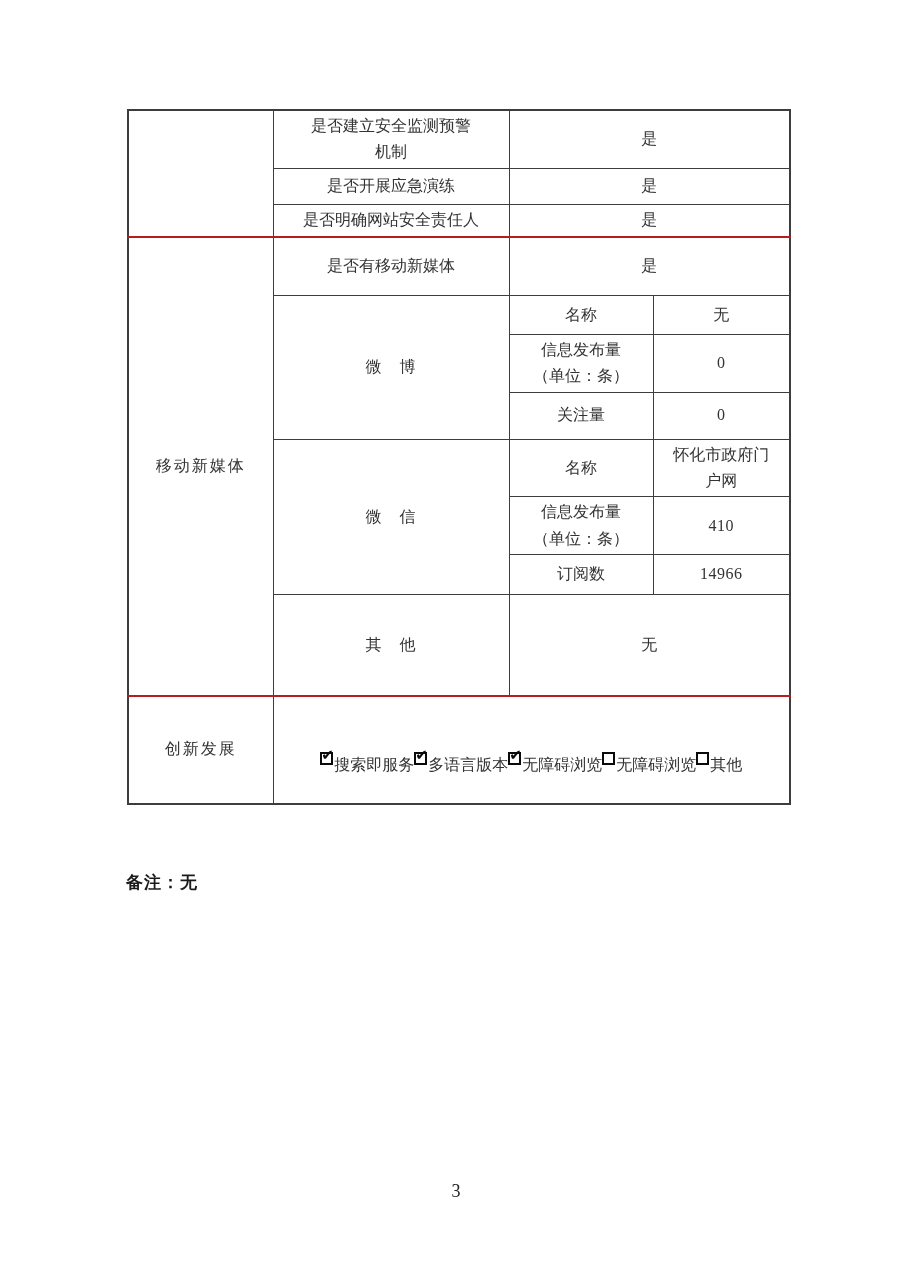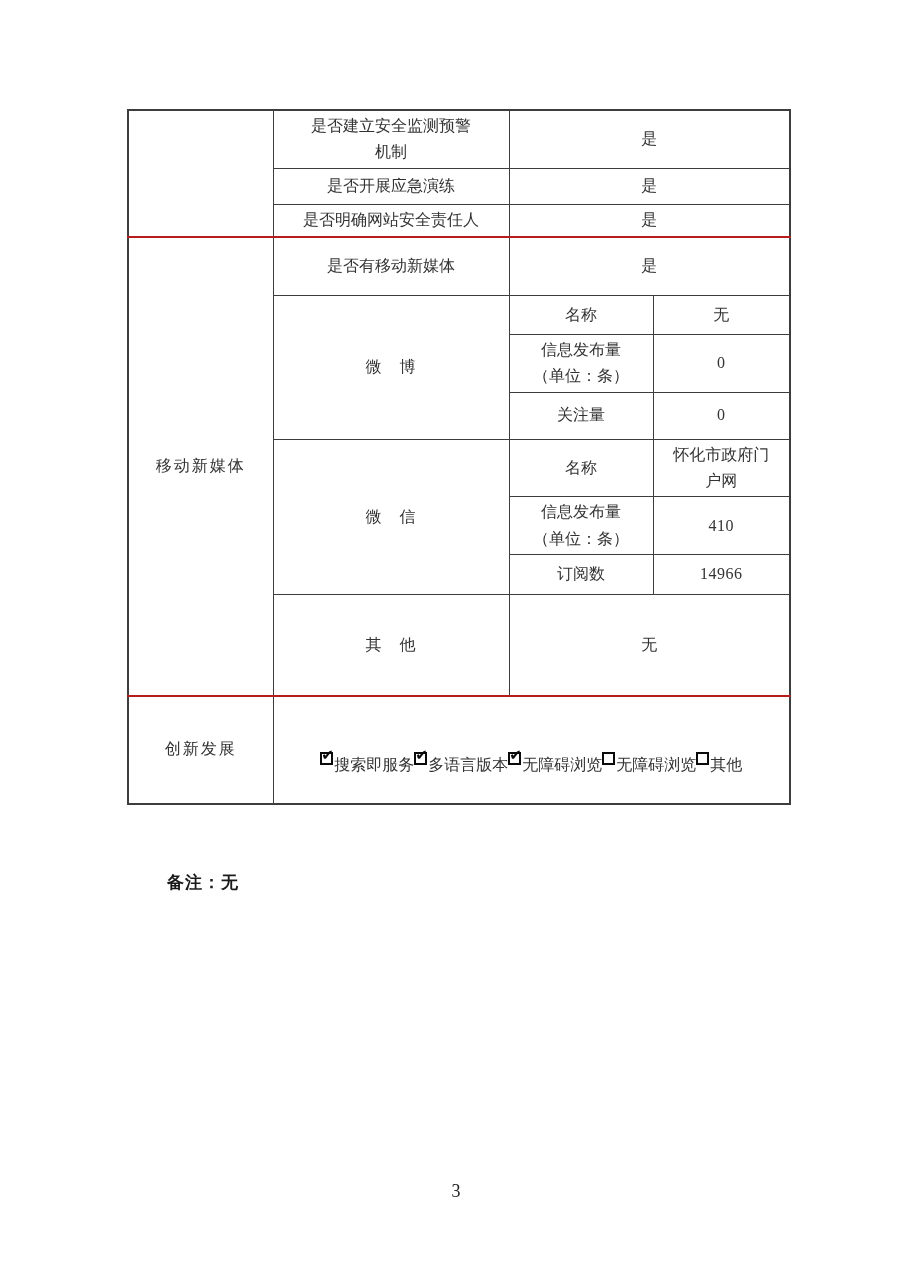--- a/index.html
+++ b/index.html
@@ -44,21 +44,20 @@
     content:"\2714";
     position:absolute; left:-1px; top:-8px;
     font-size:15px; font-weight:bold; color:#0a0a0a;
     font-family:"DejaVu Sans",sans-serif;
     line-height:1.2;
   }
   .note {
     position:absolute; left:126px; top:871px;
     font-size:17px; font-weight:bold; color:#1a1a1a;
     letter-spacing:1px;
-    margin-left:41px;
   }
   .page-number {
     position:absolute; left:0; top:1181px; width:912px;
     text-align:center; font-size:18px; color:#222222;
   }
 </style>
 </head>
 <body>
 
 <table class="report">

